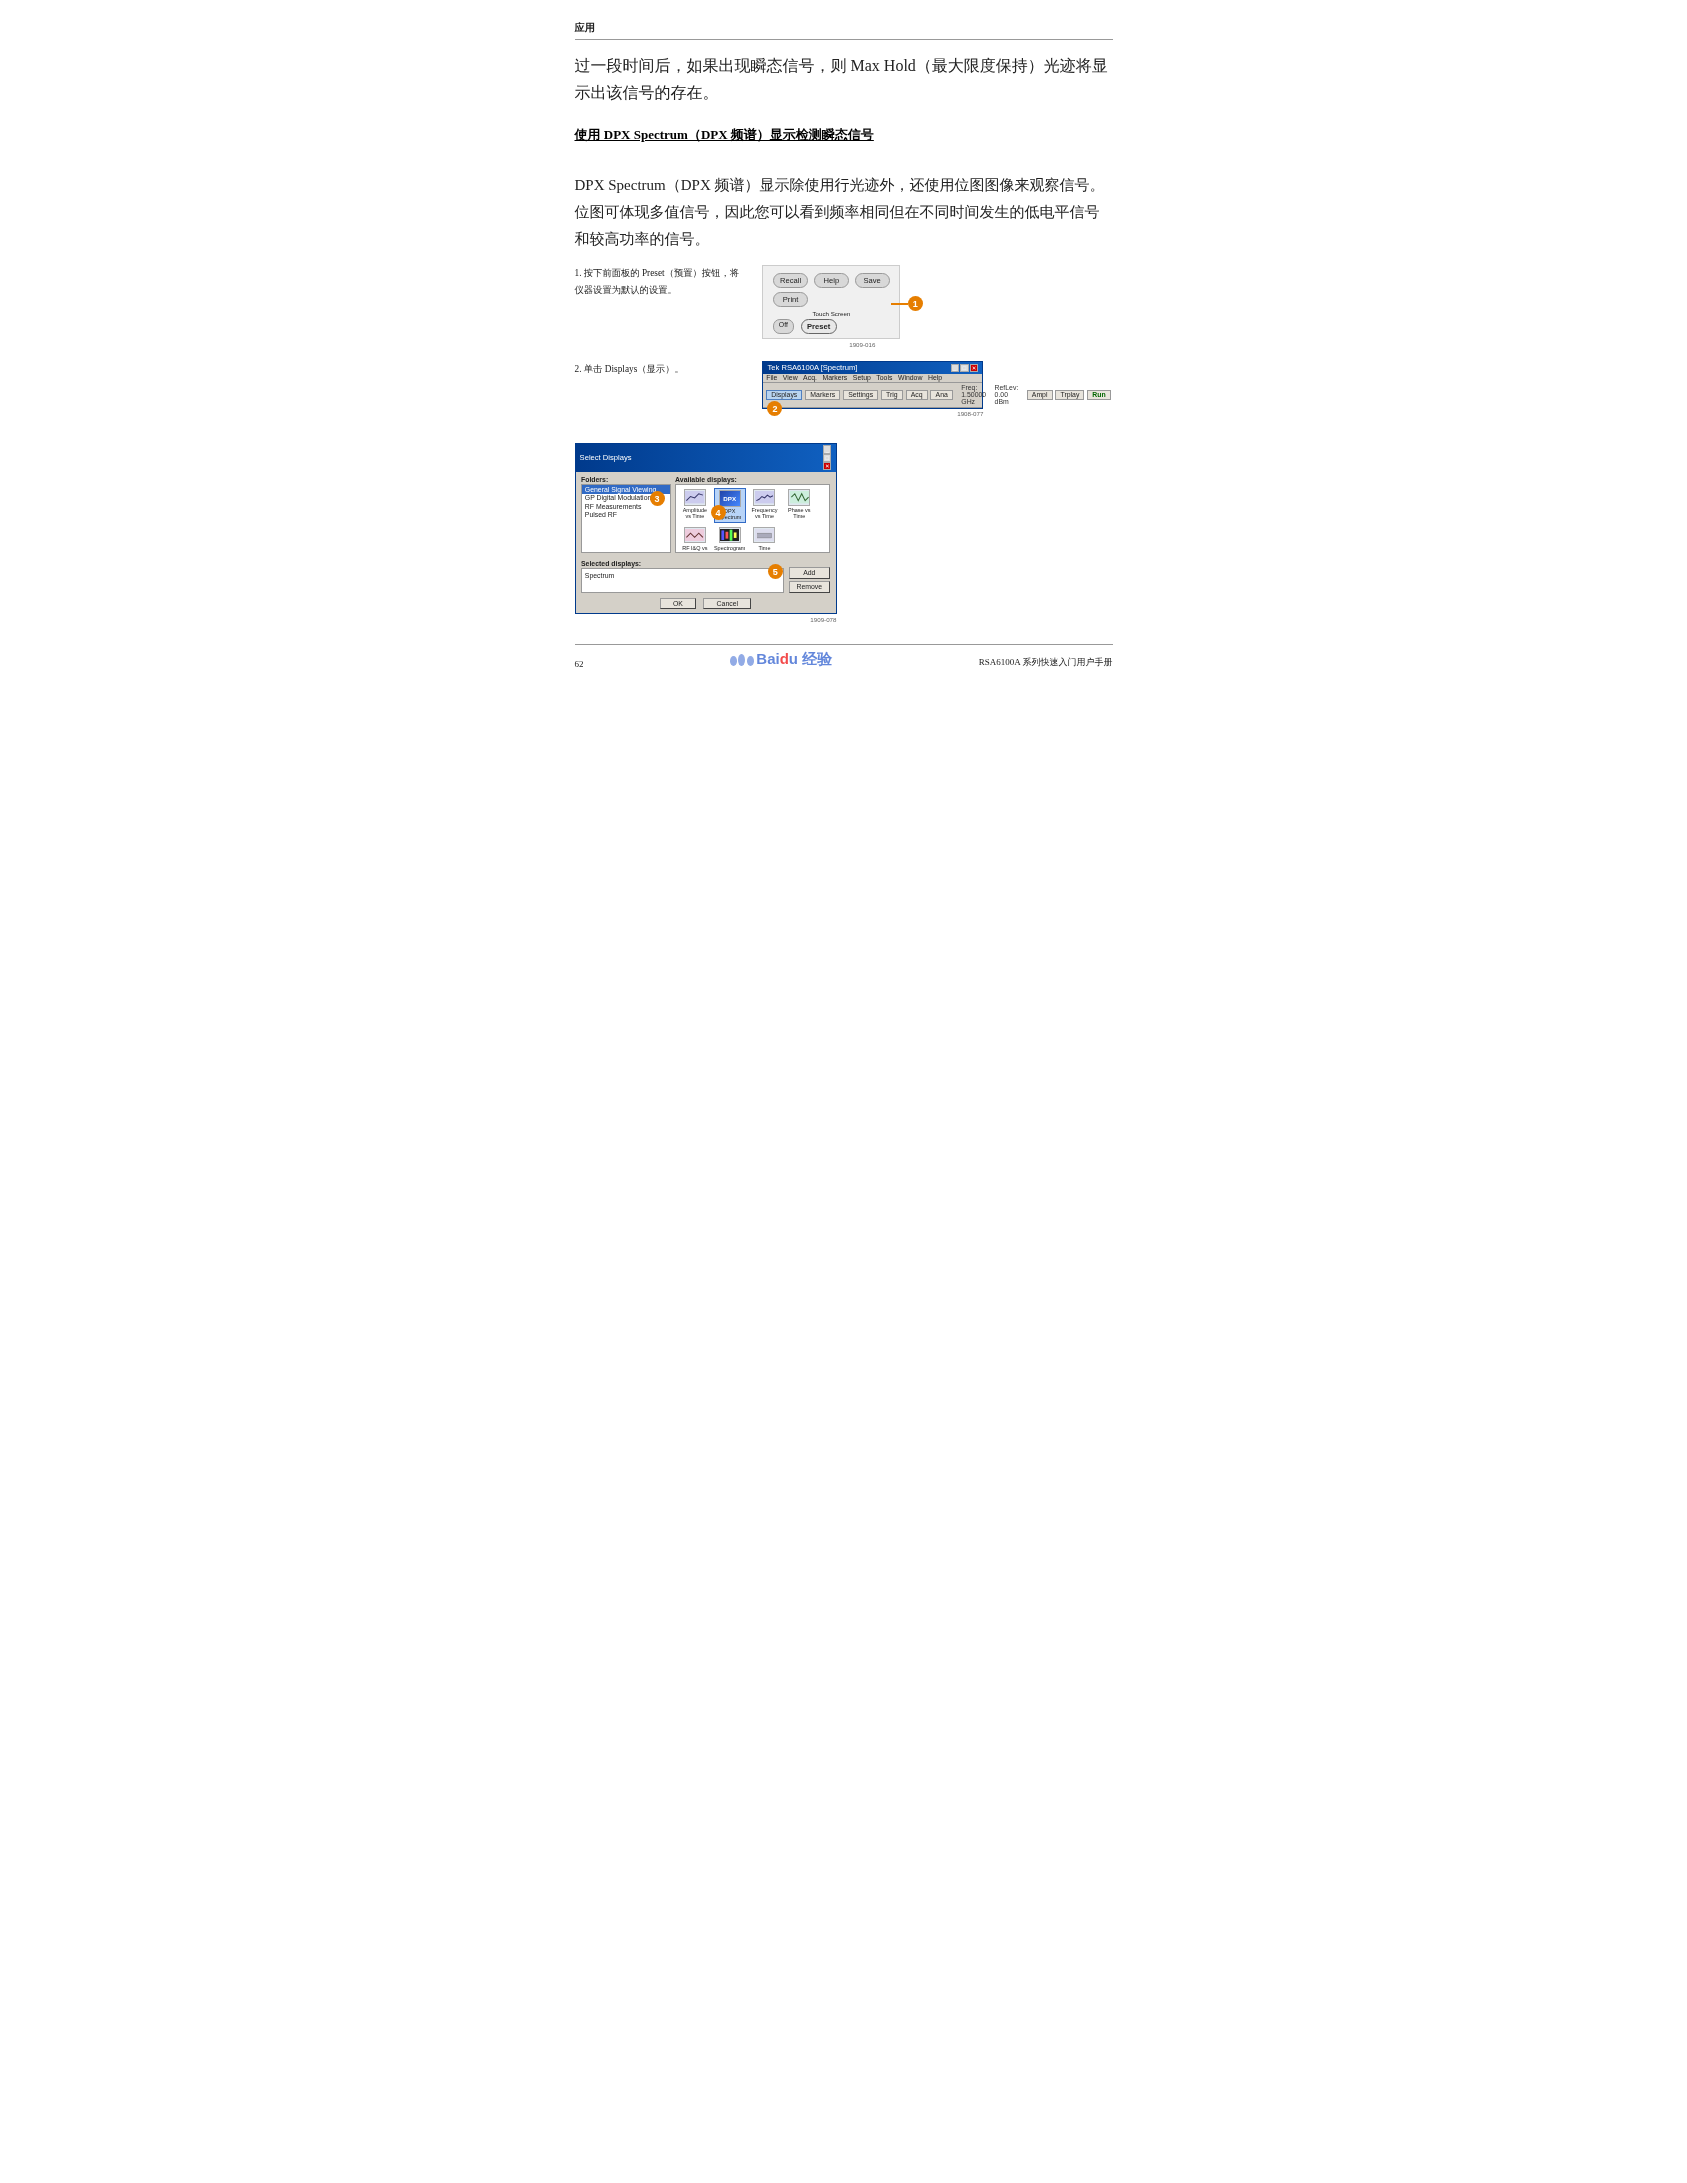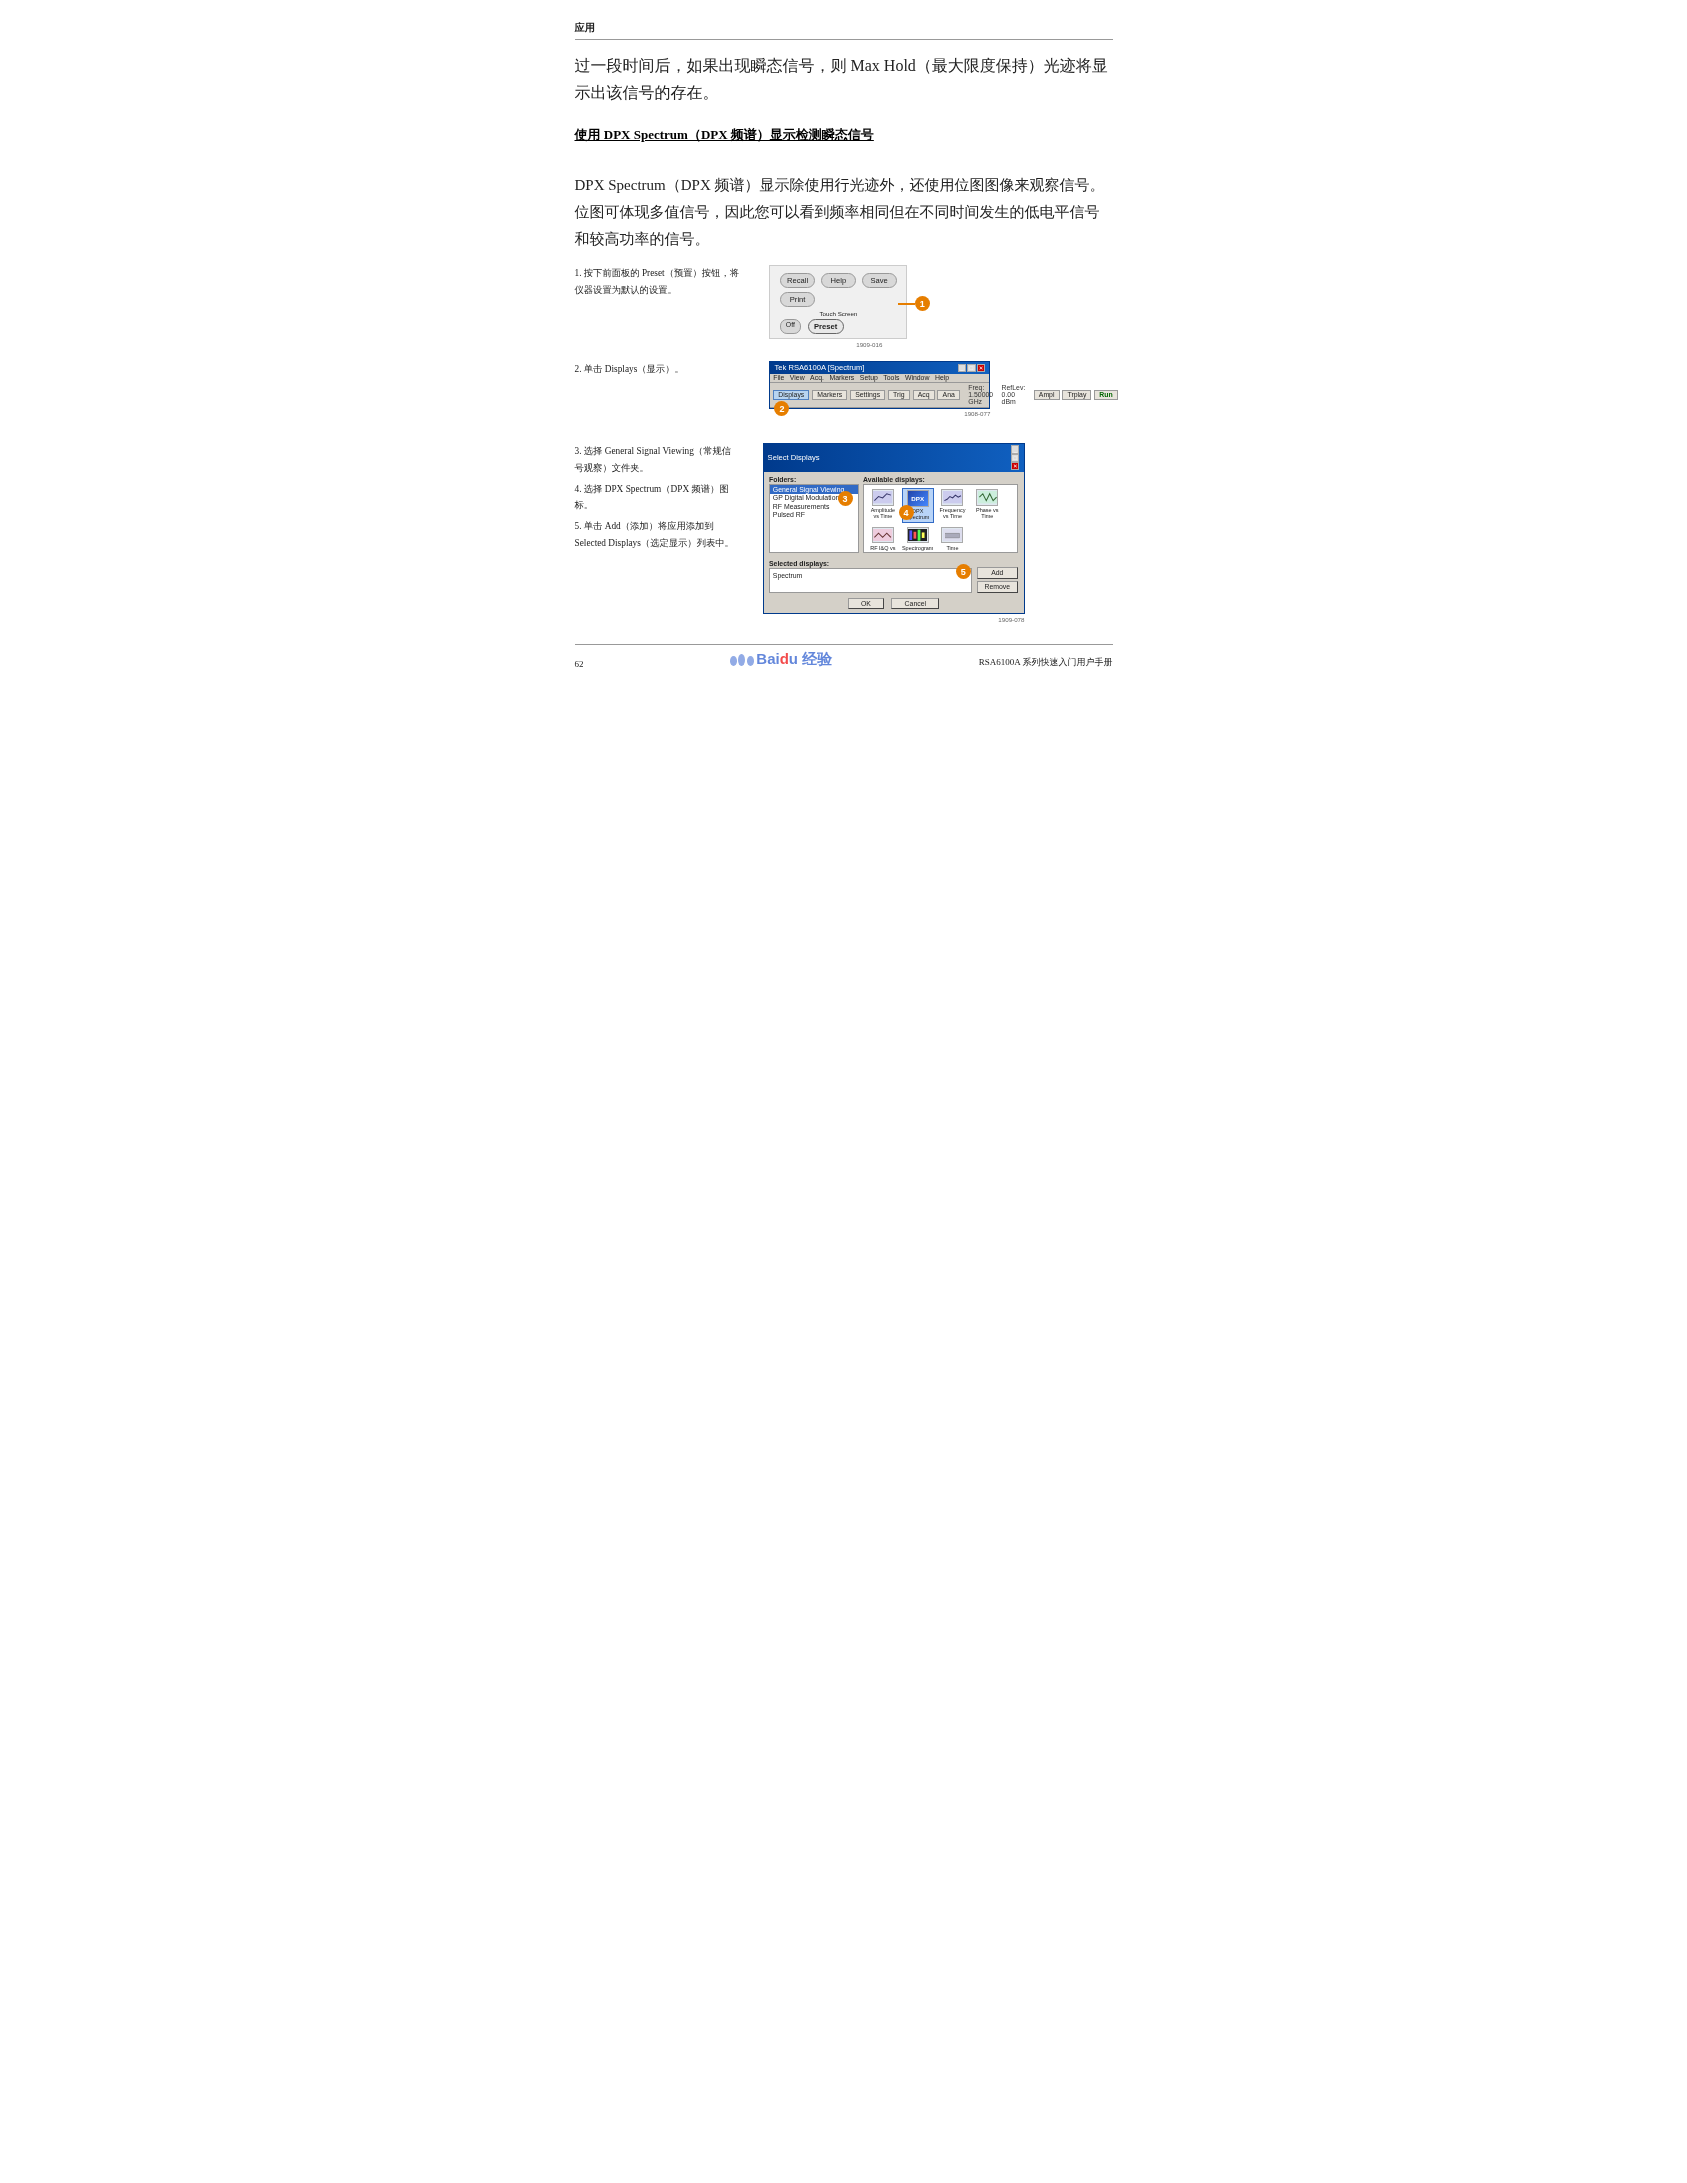--- a/index.html
+++ b/index.html
@@ -38,21 +38,21 @@
       margin-bottom: 12.4px;
       margin-top: 28px;
     }
     .steps-container {
       display: flex;
       flex-direction: column;
       gap: 12.4px;
     }
     .step-row {
       display: flex;
-      gap: 23px;
+      gap: 16px;
       align-items: flex-start;
     }
     .step-text {
       font-size: 9.3px;
       line-height: 1.8;
       flex: 0 0 165px;
     }
     .step-text .step-num {
       font-weight: normal;
     }
@@ -470,34 +470,20 @@
           <div style="position:absolute; bottom:-8.3px; left:4.1px;">
             <div class="callout-badge">2</div>
           </div>
         </div>
         <div class="img-caption">1908-077</div>
       </div>
     </div>
   </div>
 
   <div class="step-row" style="align-items:flex-start; margin-top: 12.4px;">
-    <div class="step-multi">
-      <div class="step-item">
-        <span>3.</span>
-        <span> 选择 General Signal Viewing（常规信号观察）文件夹。</span>
-      </div>
-      <div class="step-item" style="margin-top:4.1px;">
-        <span>4.</span>
-        <span> 选择 DPX Spectrum（DPX 频谱）图标。</span>
-      </div>
-      <div class="step-item" style="margin-top:4.1px;">
-        <span>5.</span>
-        <span> 单击 Add（添加）将应用添加到 Selected Displays（选定显示）列表中。</span>
-      </div>
-    </div>
     <div class="step-image">
       <div style="position:relative; display:inline-block;">
         <div class="select-displays">
           <div class="sd-titlebar">
             <span>Select Displays</span>
             <div class="win-controls">
               <div class="win-btn min">_</div>
               <div class="win-btn max">□</div>
               <div class="win-btn close">✕</div>
             </div>

